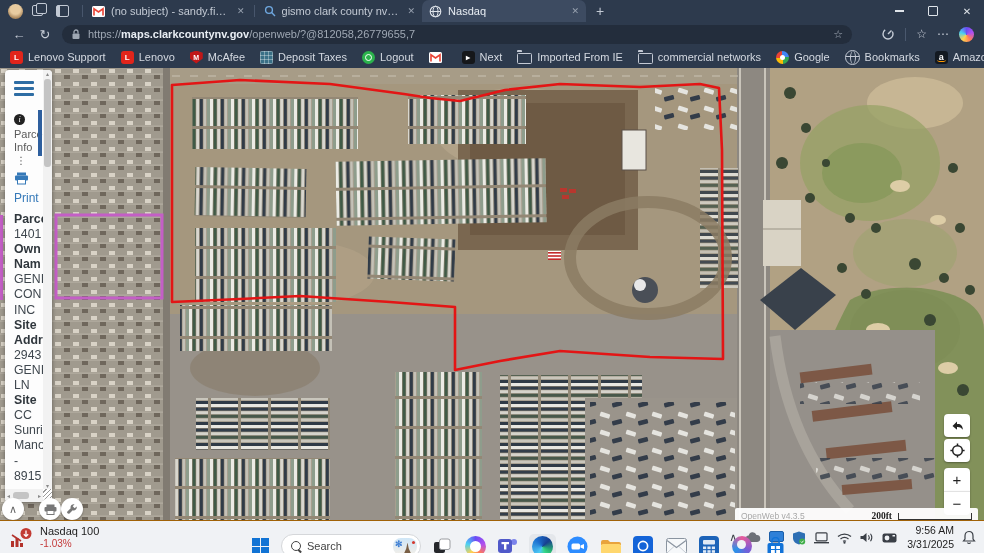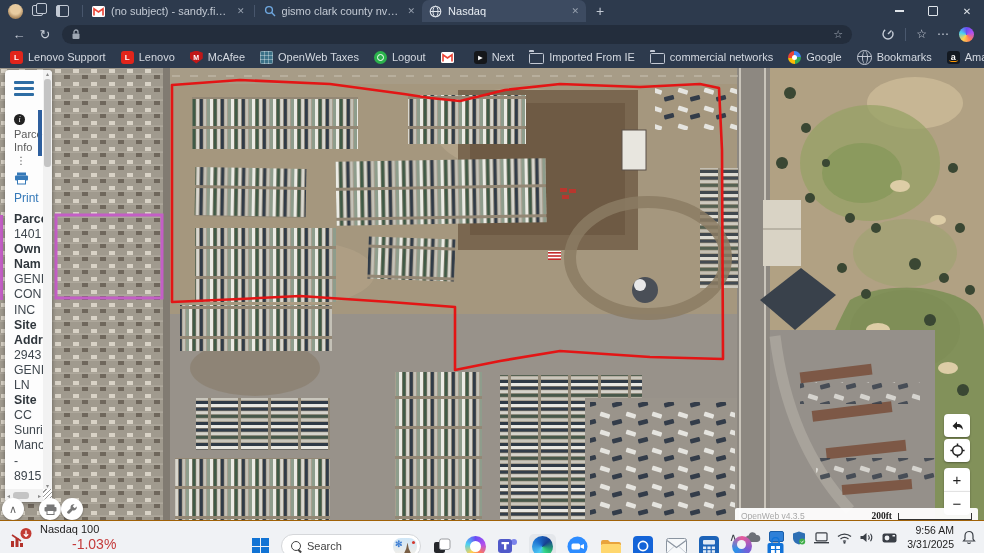--- a/index.html
+++ b/index.html
@@ -96,21 +96,21 @@
   .scalebar{width:72px;height:6px;border-left:1.2px solid #333;border-right:1.2px solid #333;border-bottom:1.2px solid #333;}
 
   
   .rbtn{position:absolute;width:22px;height:22px;border-radius:50%;background:#fff;box-shadow:0 1px 2px rgba(0,0,0,.35);display:flex;align-items:center;justify-content:center;color:#666;font-size:11px;}
 
   
   .taskbar{height:33px;background:#f0f2f5;border-top:1px solid #a16207;display:flex;align-items:center;position:relative;}
   .widget{display:flex;align-items:center;gap:7px;padding-left:10px;}
   .widget-texts{display:flex;flex-direction:column;line-height:1.2;}
   .w-title{font-size:11px;color:#1d1d1d;}
-  .w-change{font-size:14px;color:#c43a3a;margin-left:32px;}
+  .w-change{font-size:10px;color:#c43a3a;}
   .tb-center{position:absolute;left:248px;top:0;height:50px;display:flex;align-items:center;gap:9px;}
   .app{width:24px;height:24px;display:flex;align-items:center;justify-content:center;}
   .searchpill{width:140px;height:24px;background:#fff;border:1px solid #d5d7da;border-radius:12px;display:flex;align-items:center;padding:0 3px 0 9px;gap:6px;box-sizing:border-box;}
   .mag{width:8px;height:8px;border:1.5px solid #444;border-radius:50%;position:relative;flex:0 0 auto;}
   .mag:after{content:"";position:absolute;left:7px;top:7px;width:4px;height:1.5px;background:#444;transform:rotate(45deg);transform-origin:0 0;}
   .searchtext{font-size:11px;color:#444;flex:1;}
   .searchimg{width:24px;height:17px;border-radius:8px;background:linear-gradient(#cfe6f7,#f3efe8);margin-left:auto;position:relative;overflow:hidden;flex:0 0 auto;}
   .flake{position:absolute;left:2px;top:1px;color:#3f7fd4;font-size:9px;font-weight:bold;}
   .tower{position:absolute;right:6px;bottom:1px;width:7px;height:11px;background:#7a6046;clip-path:polygon(50% 0,68% 55%,100% 100%,0 100%,32% 55%);}
   .rdot{position:absolute;right:2px;top:3px;width:3px;height:3px;border-radius:50%;background:#d43a2f;}
@@ -180,20 +180,21 @@
   </div>
 
   <div class="toolbar">
     <span class="nav-ic">←</span>
     <span class="nav-ic">↻</span>
     <div class="addr">
       <svg width="10" height="11">
           <rect x="1.5" y="4.5" width="7" height="5.5" rx="1" fill="#9fa8b4"></rect>
           <path d="M3 4.5 V3 a2 2 0 0 1 4 0 V4.5" fill="none" stroke="#9fa8b4" stroke-width="1.3"></path>
         </svg>
+      <span class="url"><span>https://</span><b>maps.clarkcountynv.gov</b><span>/openweb/?@812058,26779655,7</span></span>
       <span class="addr-star">☆</span>
     </div>
     <div class="tb-right">
       <svg width="14" height="14">
           <circle cx="7" cy="7" r="5" fill="none" stroke="#c6ccd6" stroke-width="1.4" stroke-dasharray="20 8"></circle>
           <path d="M7 7 L10.5 3.5" stroke="#c6ccd6" stroke-width="1.4"></path>
         </svg>
       <div class="vdiv"></div>
       <span class="fav-star">☆</span>
       <span class="tb-ic">⋯</span>
@@ -209,21 +210,21 @@
     <div class="fav">
         <span class="fi lenovo"></span>
         <span>Lenovo</span>
       </div>
     <div class="fav">
         <span class="fi mcafee"></span>
         <span>McAfee</span>
       </div>
     <div class="fav">
         <span class="fi grid"></span>
-        <span>OpenWeb Taxes</span>
+        <span>Deposit Taxes</span>
       </div>
     <div class="fav">
         <span class="fi logout"></span>
         <span>Logout</span>
       </div>
     <div class="fav">
         <svg width="13" height="11">
           <rect width="13" height="11" rx="1.5" fill="#fff"></rect>
           <path d="M2 9.5 V2.8 L6.5 6 L11 2.8 V9.5" fill="none" stroke="#ea4335" stroke-width="1.6"></path>
         </svg>

